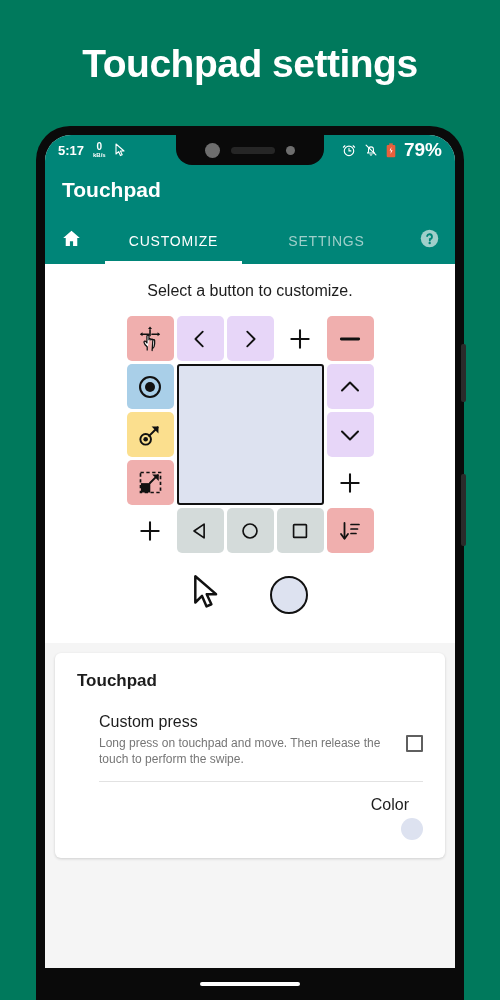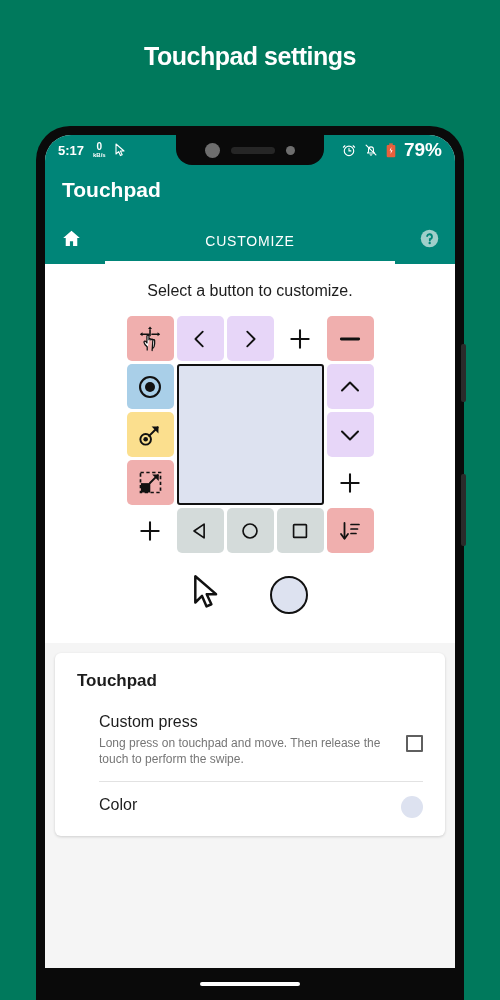--- a/index.html
+++ b/index.html
@@ -8,21 +8,21 @@
     overflow: hidden;
     font-family: "Liberation Sans", sans-serif;
   }
   body { background: #00795c; position: relative; }
 
   
   .page-title {
     position: absolute; top: 42px; left: 0; width: 500px;
     text-align: center;
     color: #ffffff;
-    font-size: 25px; font-weight: bold;
+    font-size: 39px; font-weight: bold;
     letter-spacing: -0.5px;
   }
 
   
   .phone {
     position: absolute; left: 36px; top: 126px;
     width: 428px; height: 874px;
     background: #0a0a0a;
     border-radius: 34px 34px 0 0;
   }
@@ -134,21 +134,21 @@
   .card-title { font-size: 17px; font-weight: bold; color: #1d1d1d; margin-bottom: 22px; }
   .setting-row { display: flex; align-items: flex-start; padding-left: 22px; }
   .setting-main { flex: 1; padding-right: 14px; }
   .setting-label { font-size: 16px; color: #1d1d1d; margin-bottom: 4px; }
   .setting-desc { font-size: 12px; color: #767676; line-height: 1.35; }
   .checkbox {
     width: 17px; height: 17px; border: 2px solid #5f5f5f;
     border-radius: 1px; background: #ffffff; margin-top: 22px; flex: none;
   }
   .divider { height: 1px; background: #e2e2e2; margin: 14px 0 0 22px; }
-  .setting-row.color { align-items: flex-end; padding-top: 14px; padding-bottom: 4px; }
+  .setting-row.color { align-items: flex-end; padding-top: 14px; padding-bottom: 4px; flex-direction: column; }
   .swatch {
     width: 22px; height: 22px; border-radius: 50%;
     background: #dde2f0; flex: none;
   }
 
   
   .gesture-area {
     position: absolute; left: 0; bottom: 0; width: 428px; height: 32px;
     background: #0a0a0a;
     display: flex; align-items: center; justify-content: center;
@@ -219,20 +219,23 @@
       <div class="tab-home">
         <span>
           <svg width="21" height="21" viewBox="0 0 24 24">
               <path d="M12 3 L21.5 11.5 H18.6 V20.5 H13.8 V15 H10.2 V20.5 H5.4 V11.5 H2.5 Z" fill="#ffffff"></path>
             </svg>
         </span>
       </div>
       <div class="tab active">
         <span>CUSTOMIZE</span>
       </div>
+      <div class="tab">
+        <span>SETTINGS</span>
+      </div>
       <div class="tab-help">
         <span>
           <svg width="21" height="21" viewBox="0 0 24 24">
             <circle cx="12" cy="12" r="10" fill="#9fcfca"></circle>
             <path d="M9.3 9.2 a2.8 2.8 0 1 1 3.1 3.5 v1.6" fill="none" stroke="#008578" stroke-width="2.1" stroke-linecap="round"></path>
             <circle cx="12.2" cy="17.2" r="1.35" fill="#008578"></circle>
           </svg>
         </span>
       </div>
     </div>

